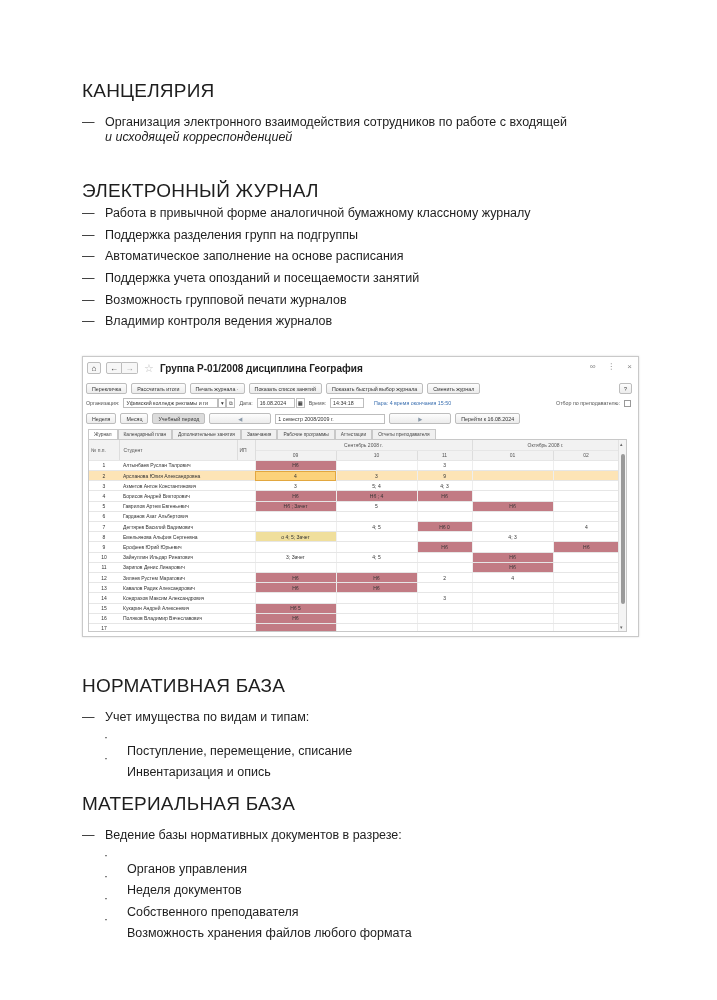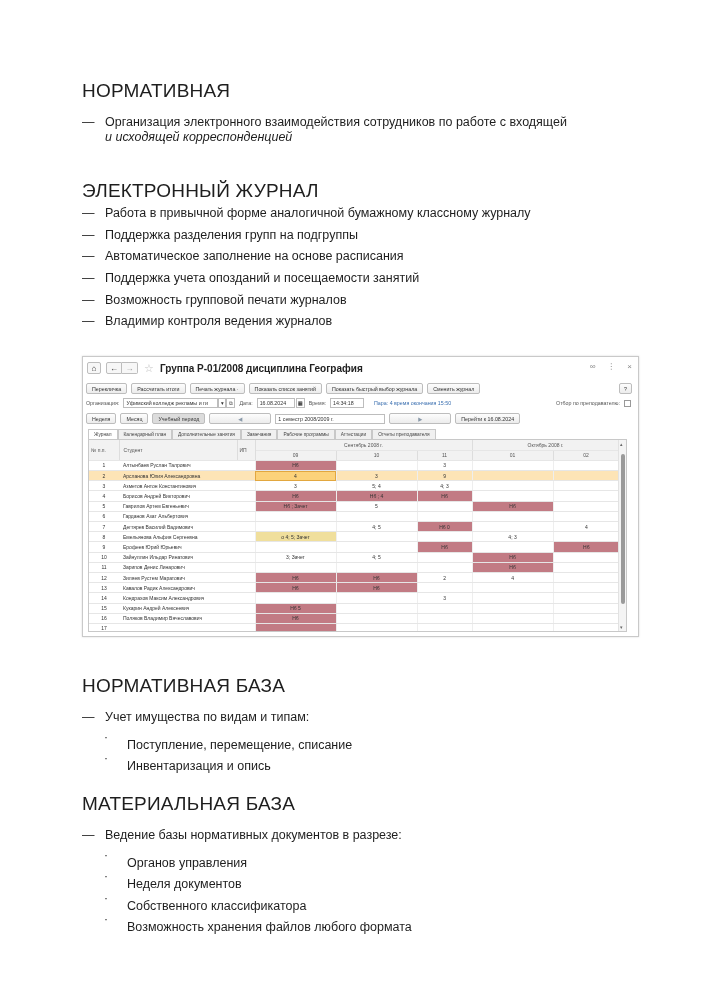--- a/index.html
+++ b/index.html
@@ -5,21 +5,21 @@
   * { box-sizing: border-box; margin: 0; padding: 0; }
   html, body { width: 717px; height: 1000px; background: #ffffff; overflow: hidden; }
   body { font-family: "Liberation Sans", sans-serif; color: #222; position: relative; }
 
   .section-title { position: absolute; left: 82px; font-size: 19px; font-weight: normal; letter-spacing: 0.2px; color: #1e1e1e; }
   .bullet { position: absolute; left: 82px; font-size: 12.5px; color: #1e1e1e; line-height: 16px; }
   .bullet .dash { position: absolute; left: 0; top: 0; width: 14px; }
   .bullet .txt { position: absolute; left: 23px; top: 0; white-space: nowrap; }
   .sub-bullet { position: absolute; left: 104px; font-size: 12.5px; color: #1e1e1e; line-height: 16px; }
   .sub-bullet .dot { position: absolute; left: 0; top: -2px; font-size: 12px; }
-  .sub-bullet .txt { position: absolute; left: 23px; top: 6px; white-space: nowrap; }
+  .sub-bullet .txt { position: absolute; left: 23px; top: 12px; white-space: nowrap; }
 
   
   .window { position: absolute; left: 82px; top: 356px; width: 557px; height: 281px; border: 1px solid #c9c9c9; background: #fff; box-shadow: 0 0 2px rgba(0,0,0,0.15); font-size: 5.5px; color: #444; }
   .win-top { position: absolute; left: 0; top: 0; right: 0; height: 22px; display: flex; align-items: center; padding-left: 4px; }
   .nav-btn { height: 12px; border: 1px solid #bdbdbd; background: #f7f7f7; border-radius: 2px; display: flex; align-items: center; justify-content: center; font-size: 8px; color: #333; }
   .win-title { font-size: 10px; font-weight: bold; color: #222; margin-left: 6px; }
   .star { font-size: 11px; color: #c4c4c4; margin-left: 6px; }
   .win-ctrls { position: absolute; right: 6px; top: 5px; display: flex; gap: 12px; font-size: 8px; color: #888; }
 
   .row { position: absolute; left: 3px; right: 3px; display: flex; align-items: center; gap: 4px; }
@@ -47,21 +47,21 @@
   .row-hl td { background: #fde4b6; }
   .row-hl td.cell-sel { background: #fcd27a; }
   .txt-orange { color: #e06a1c; font-weight: bold; }
   .vscroll { position: absolute; right: 0; top: 0; width: 8px; height: 100%; background: #f4f4f4; border-left: 1px solid #e2e2e2; }
   .vscroll .thumb { position: absolute; left: 2px; top: 14px; width: 4px; height: 150px; background: #9a9a9a; border-radius: 2px; }
   .vscroll .arr-up, .vscroll .arr-dn { position: absolute; left: 1px; font-size: 5px; color: #666; }
 </style>
 </head>
 <body>
 
-<div class="section-title" style="top:80px;">НОРМАТИВНАЯ</div>
+<div class="section-title" style="top:80px;">КАНЦЕЛЯРИЯ</div>
 <div class="bullet" style="top:114px;">
   <span class="dash">—</span>
   <span class="txt">Организация электронного взаимодействия сотрудников по работе с входящей</span>
   <span class="txt" style="top:15px;font-style:italic;">и исходящей корреспонденцией</span>
 </div>
 
 <div class="section-title" style="top:180px;">ЭЛЕКТРОННЫЙ ЖУРНАЛ</div>
 <div class="bullet" style="top:205px;">
     <span class="dash">—</span>
     <span class="txt">Работа в привычной форме аналогичной бумажному классному журналу</span>
@@ -397,18 +397,18 @@
 <div class="sub-bullet" style="top:849px;">
     <span class="dot">·</span>
     <span class="txt">Органов управления</span>
   </div>
 <div class="sub-bullet" style="top:870px;">
     <span class="dot">·</span>
     <span class="txt">Неделя документов</span>
   </div>
 <div class="sub-bullet" style="top:892px;">
     <span class="dot">·</span>
-    <span class="txt">Собственного классификатора</span>
+    <span class="txt">Собственного преподавателя</span>
   </div>
 <div class="sub-bullet" style="top:913px;">
     <span class="dot">·</span>
     <span class="txt">Возможность хранения файлов любого формата</span>
   </div>
 
 </body></html>

